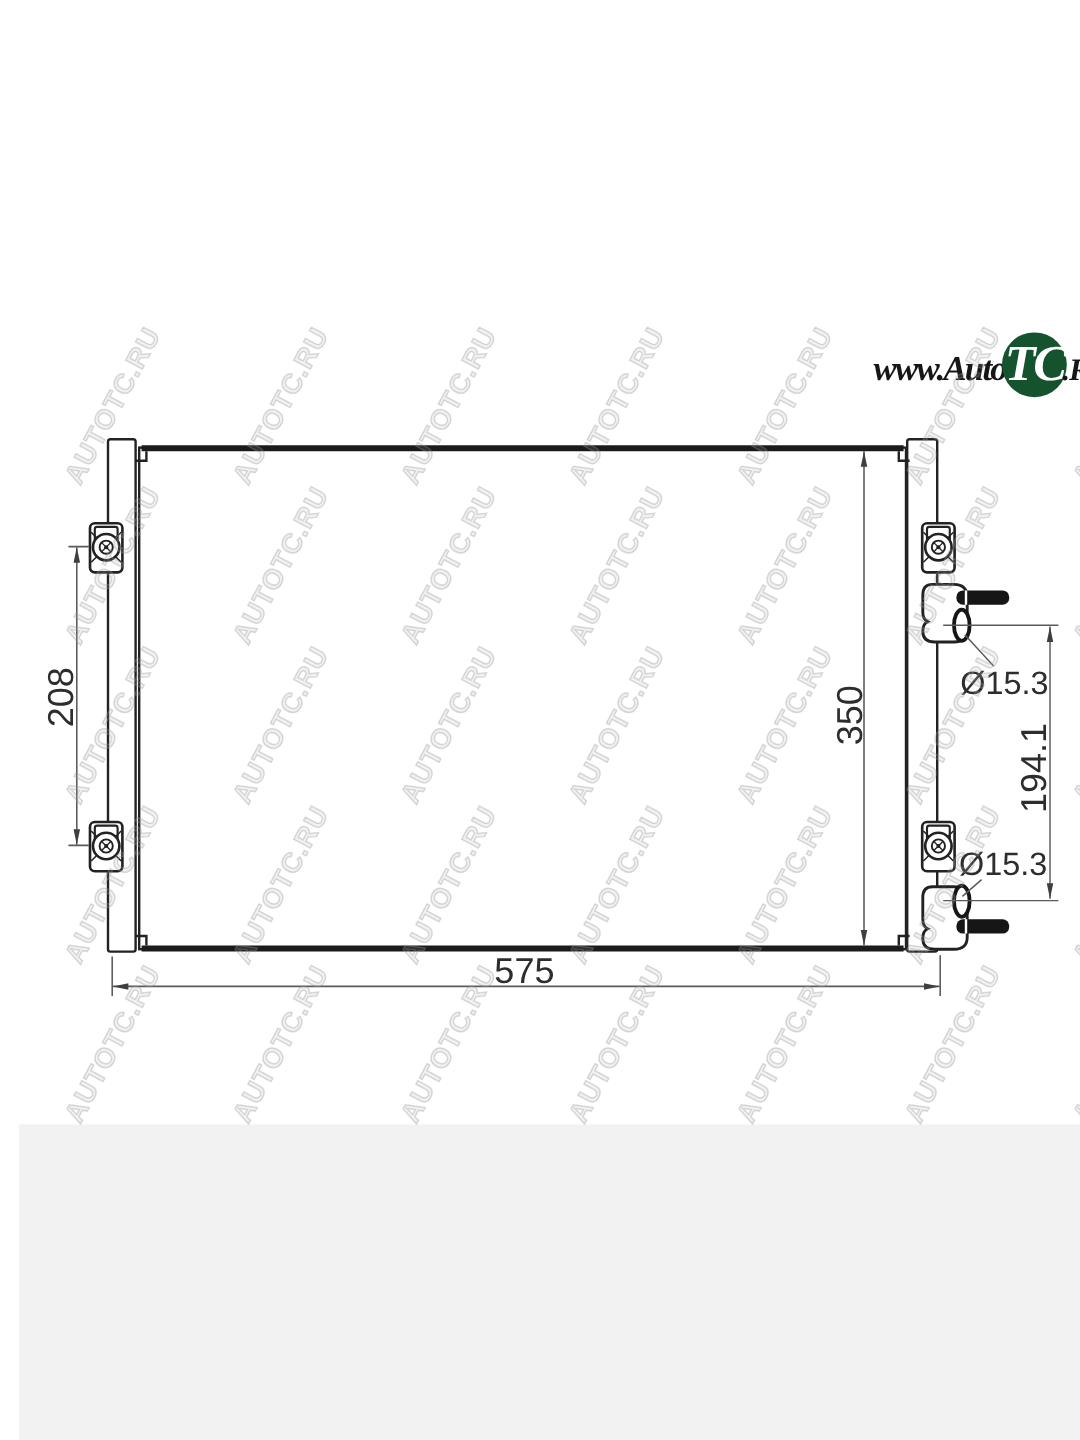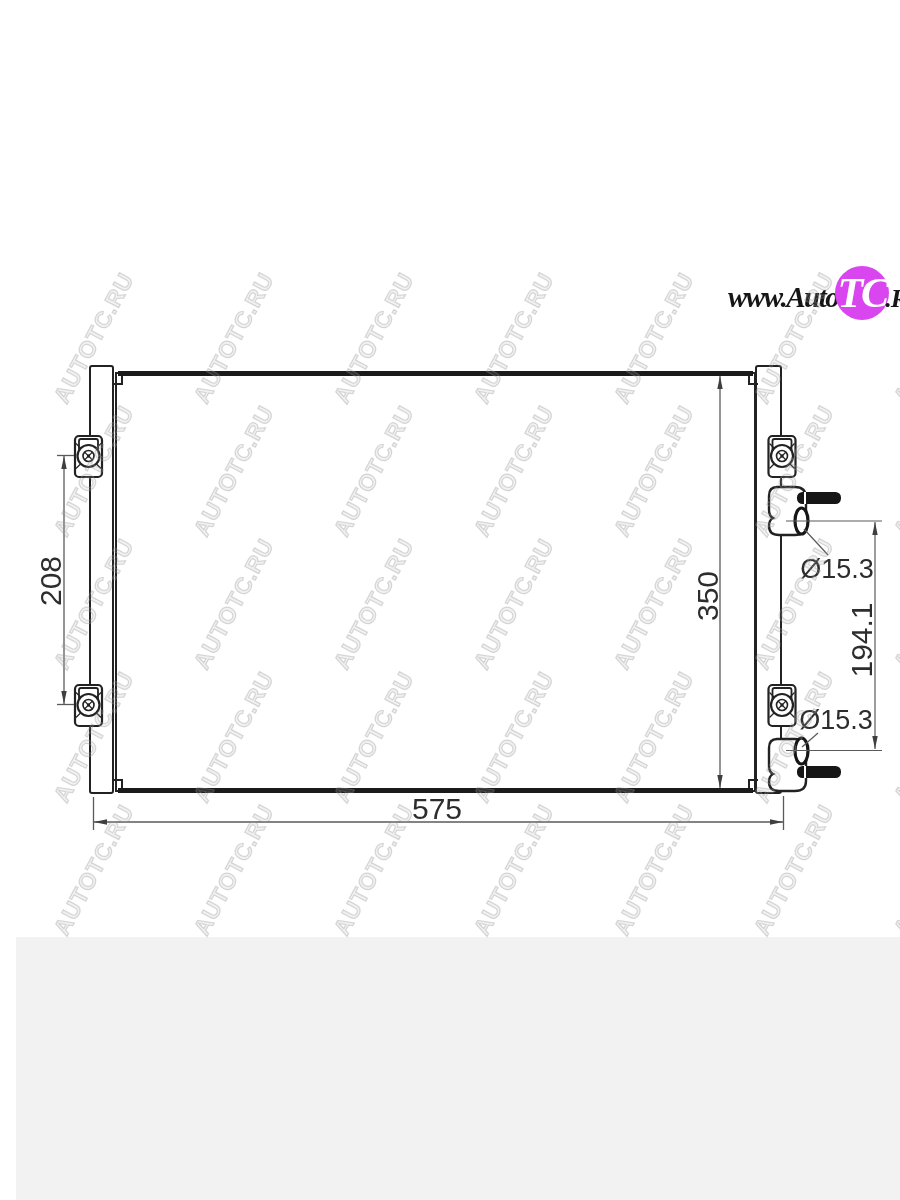--- a/index.html
+++ b/index.html
@@ -9,22 +9,22 @@
   }
   .stage{position:absolute;left:16px;top:0;width:900px;height:1200px;}
   
   .gray-band{position:absolute;left:0;top:937px;width:900px;height:263px;background:#f2f2f2;z-index:0;}
   
   svg.drawing{position:absolute;left:0;top:0;z-index:1;}
   svg.drawing text{font-family:"Liberation Sans",sans-serif;fill:#2d2d2d;}
   
   .logo{position:absolute;left:712px;top:262px;z-index:1;display:flex;align-items:baseline;white-space:nowrap;}
   .logo-prefix{font:italic 700 29px "Liberation Serif",serif;letter-spacing:-1.5px;color:#161616;}
-  .logo-emblem{display:inline-flex;width:54px;height:54px;border-radius:50%;background:#d946ef;
-    align-items:center;justify-content:center;margin:4px -4px 0 -3px;}
+  .logo-emblem{display:inline-flex;width:54px;height:54px;border-radius:50%;background:#14532d;
+    align-items:center;justify-content:center;margin:15px -4px 0 -3px;}
   .logo-tc{font:italic 700 42px "Liberation Serif",serif;color:#ffffff;letter-spacing:-2px;}
   .logo-suffix{font:italic 700 26px "Liberation Serif",serif;letter-spacing:-1px;color:#161616;}
   
   #wm-layer{position:absolute;left:0;top:0;width:900px;height:1200px;z-index:2;pointer-events:none;overflow:hidden;}
   .wm{
     position:absolute;white-space:nowrap;
     transform:translate(-50%,-50%) rotate(-62deg);
     font:700 23px "Liberation Sans",sans-serif;letter-spacing:1px;
     color:rgba(170,170,170,0.16);
     -webkit-text-stroke:1.2px rgba(150,150,150,0.35);

